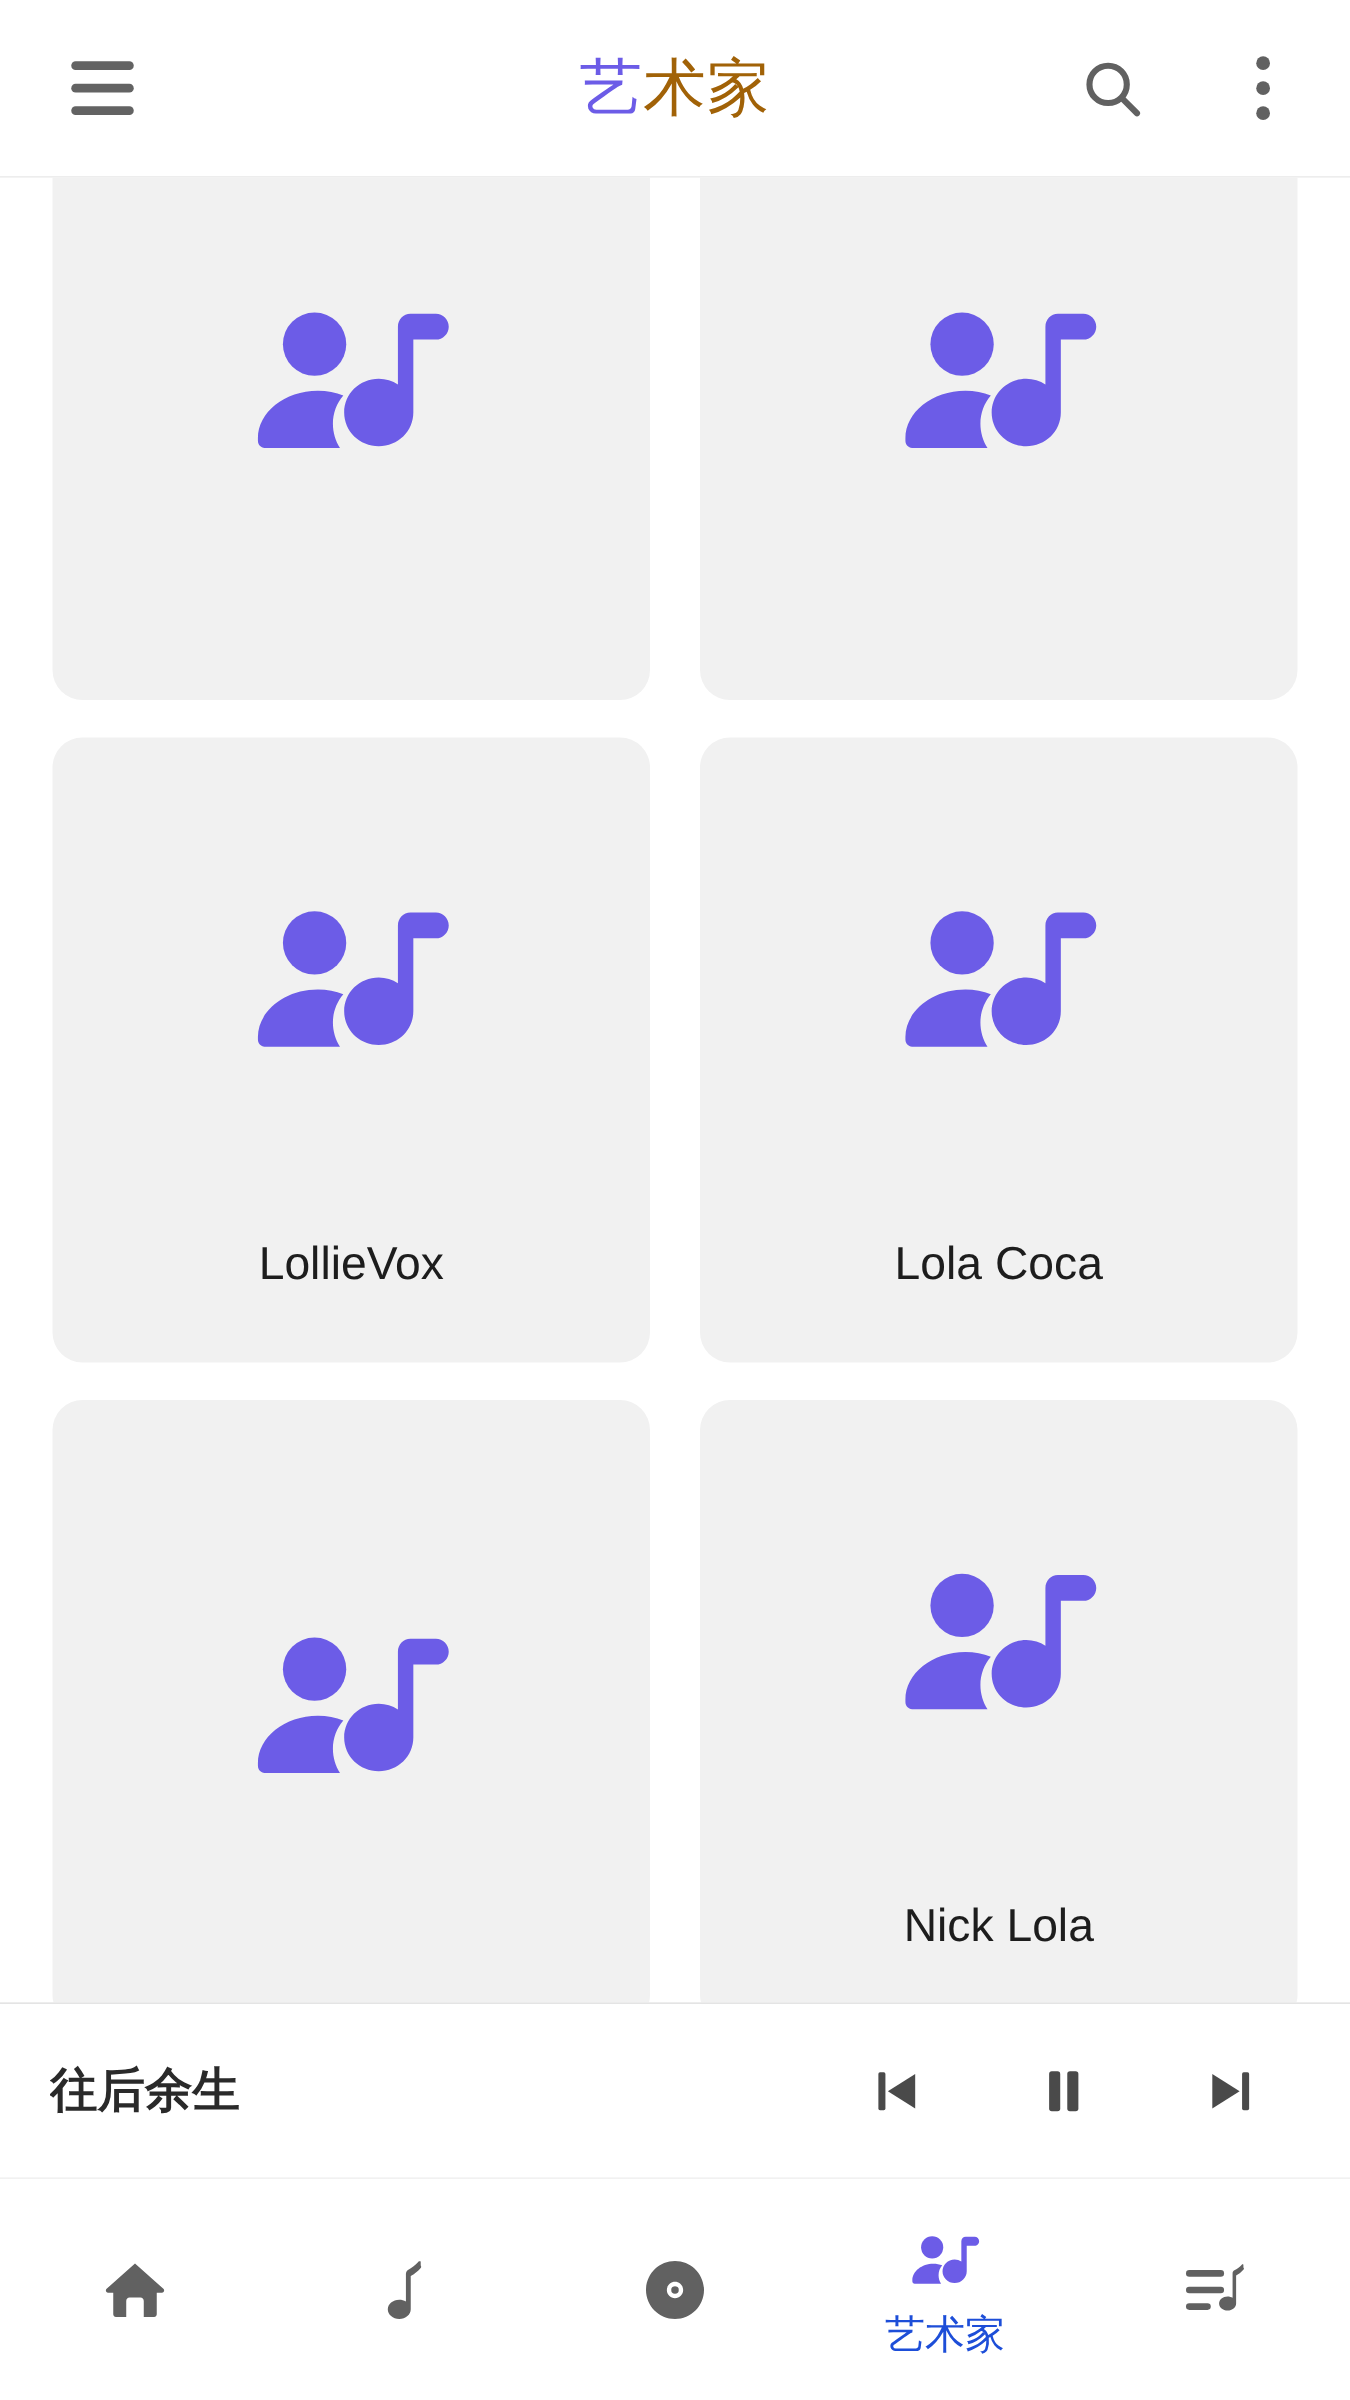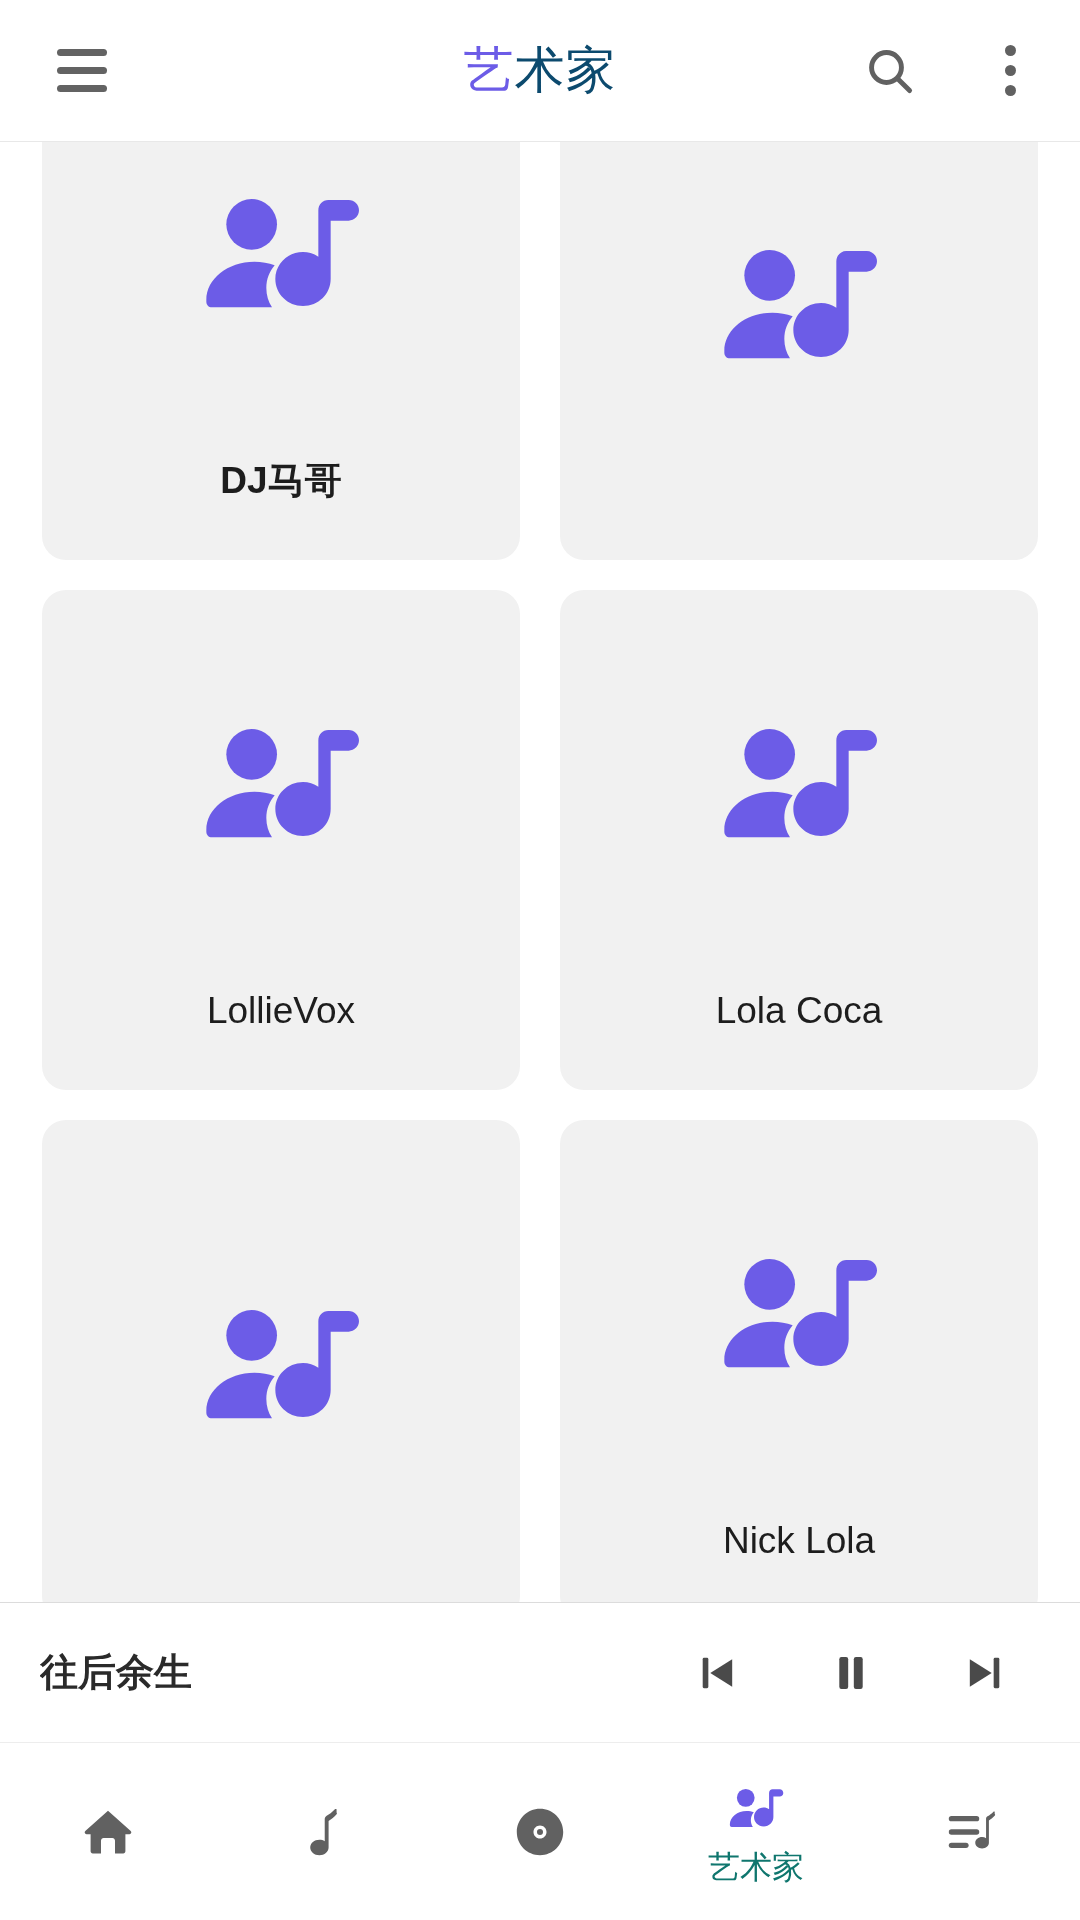--- a/index.html
+++ b/index.html
@@ -60,21 +60,21 @@
     top: 0;
     bottom: 1px;
     display: flex;
     align-items: center;
     justify-content: center;
     font-size: 50px;
     letter-spacing: 1px;
     pointer-events: none;
   }
   .appbar-title .t-accent { color: #6c5ce7; }
-  .appbar-title .t-rest { color: #0c4a6e; }
+  .appbar-title .t-rest { color: #a16207; }
 
   .appbar-actions {
     margin-left: auto;
     display: flex;
     align-items: center;
     gap: 48px;
     z-index: 2;
   }
 
   .icon-btn {
@@ -217,21 +217,21 @@
     cursor: pointer;
   }
   .nav-icon {
     height: 64px;
     display: flex;
     align-items: center;
     justify-content: center;
   }
   .nav-label {
     font-size: 32px;
-    color: #0f766e;
+    color: #1d4ed8;
     line-height: 1.1;
   }
 </style>
 </head>
 <body>
 
 <div id="app">
 
   <div class="appbar">
 
@@ -264,21 +264,20 @@
   <div class="grid-scroll">
     <div class="grid" id="artist-grid">
         <div class="artist-card">
           <div class="artist-art">
             <svg width="160" height="160" viewBox="0 0 48 48">
               <circle cx="15.2" cy="13.6" r="7.6" fill="#6c5ce7"></circle>
               <path d="M1.6 36.2c0-6.2 6.4-11.4 14.4-11.4 2.2 0 4.3.4 6.1 1.1 -1.6 1.9-2.5 4.2-2.5 6.8 0 2.1.6 4.1 1.7 5.8H3.2c-.9 0-1.6-.8-1.6-1.7z" fill="#6c5ce7"></path>
               <path d="M44.3 6.3h-6.1c-1.7 0-3 1.4-3 3.1v13.9c-1.3-.9-2.9-1.4-4.6-1.4-4.6 0-8.3 3.6-8.3 8.1s3.7 8.1 8.3 8.1 8.3-3.6 8.3-8.1V12.5h5.4c1.7 0 3.1-1.4 3.1-3.1s-1.4-3.1-3.1-3.1z" fill="#6c5ce7"></path>
             </svg>
           </div>
-          <div class="artist-name cjk">DJ马哥</div>
         </div>
         <div class="artist-card">
           <div class="artist-art">
             <svg width="160" height="160" viewBox="0 0 48 48">
               <circle cx="15.2" cy="13.6" r="7.6" fill="#6c5ce7"></circle>
               <path d="M1.6 36.2c0-6.2 6.4-11.4 14.4-11.4 2.2 0 4.3.4 6.1 1.1 -1.6 1.9-2.5 4.2-2.5 6.8 0 2.1.6 4.1 1.7 5.8H3.2c-.9 0-1.6-.8-1.6-1.7z" fill="#6c5ce7"></path>
               <path d="M44.3 6.3h-6.1c-1.7 0-3 1.4-3 3.1v13.9c-1.3-.9-2.9-1.4-4.6-1.4-4.6 0-8.3 3.6-8.3 8.1s3.7 8.1 8.3 8.1 8.3-3.6 8.3-8.1V12.5h5.4c1.7 0 3.1-1.4 3.1-3.1s-1.4-3.1-3.1-3.1z" fill="#6c5ce7"></path>
             </svg>
           </div>
         </div>

